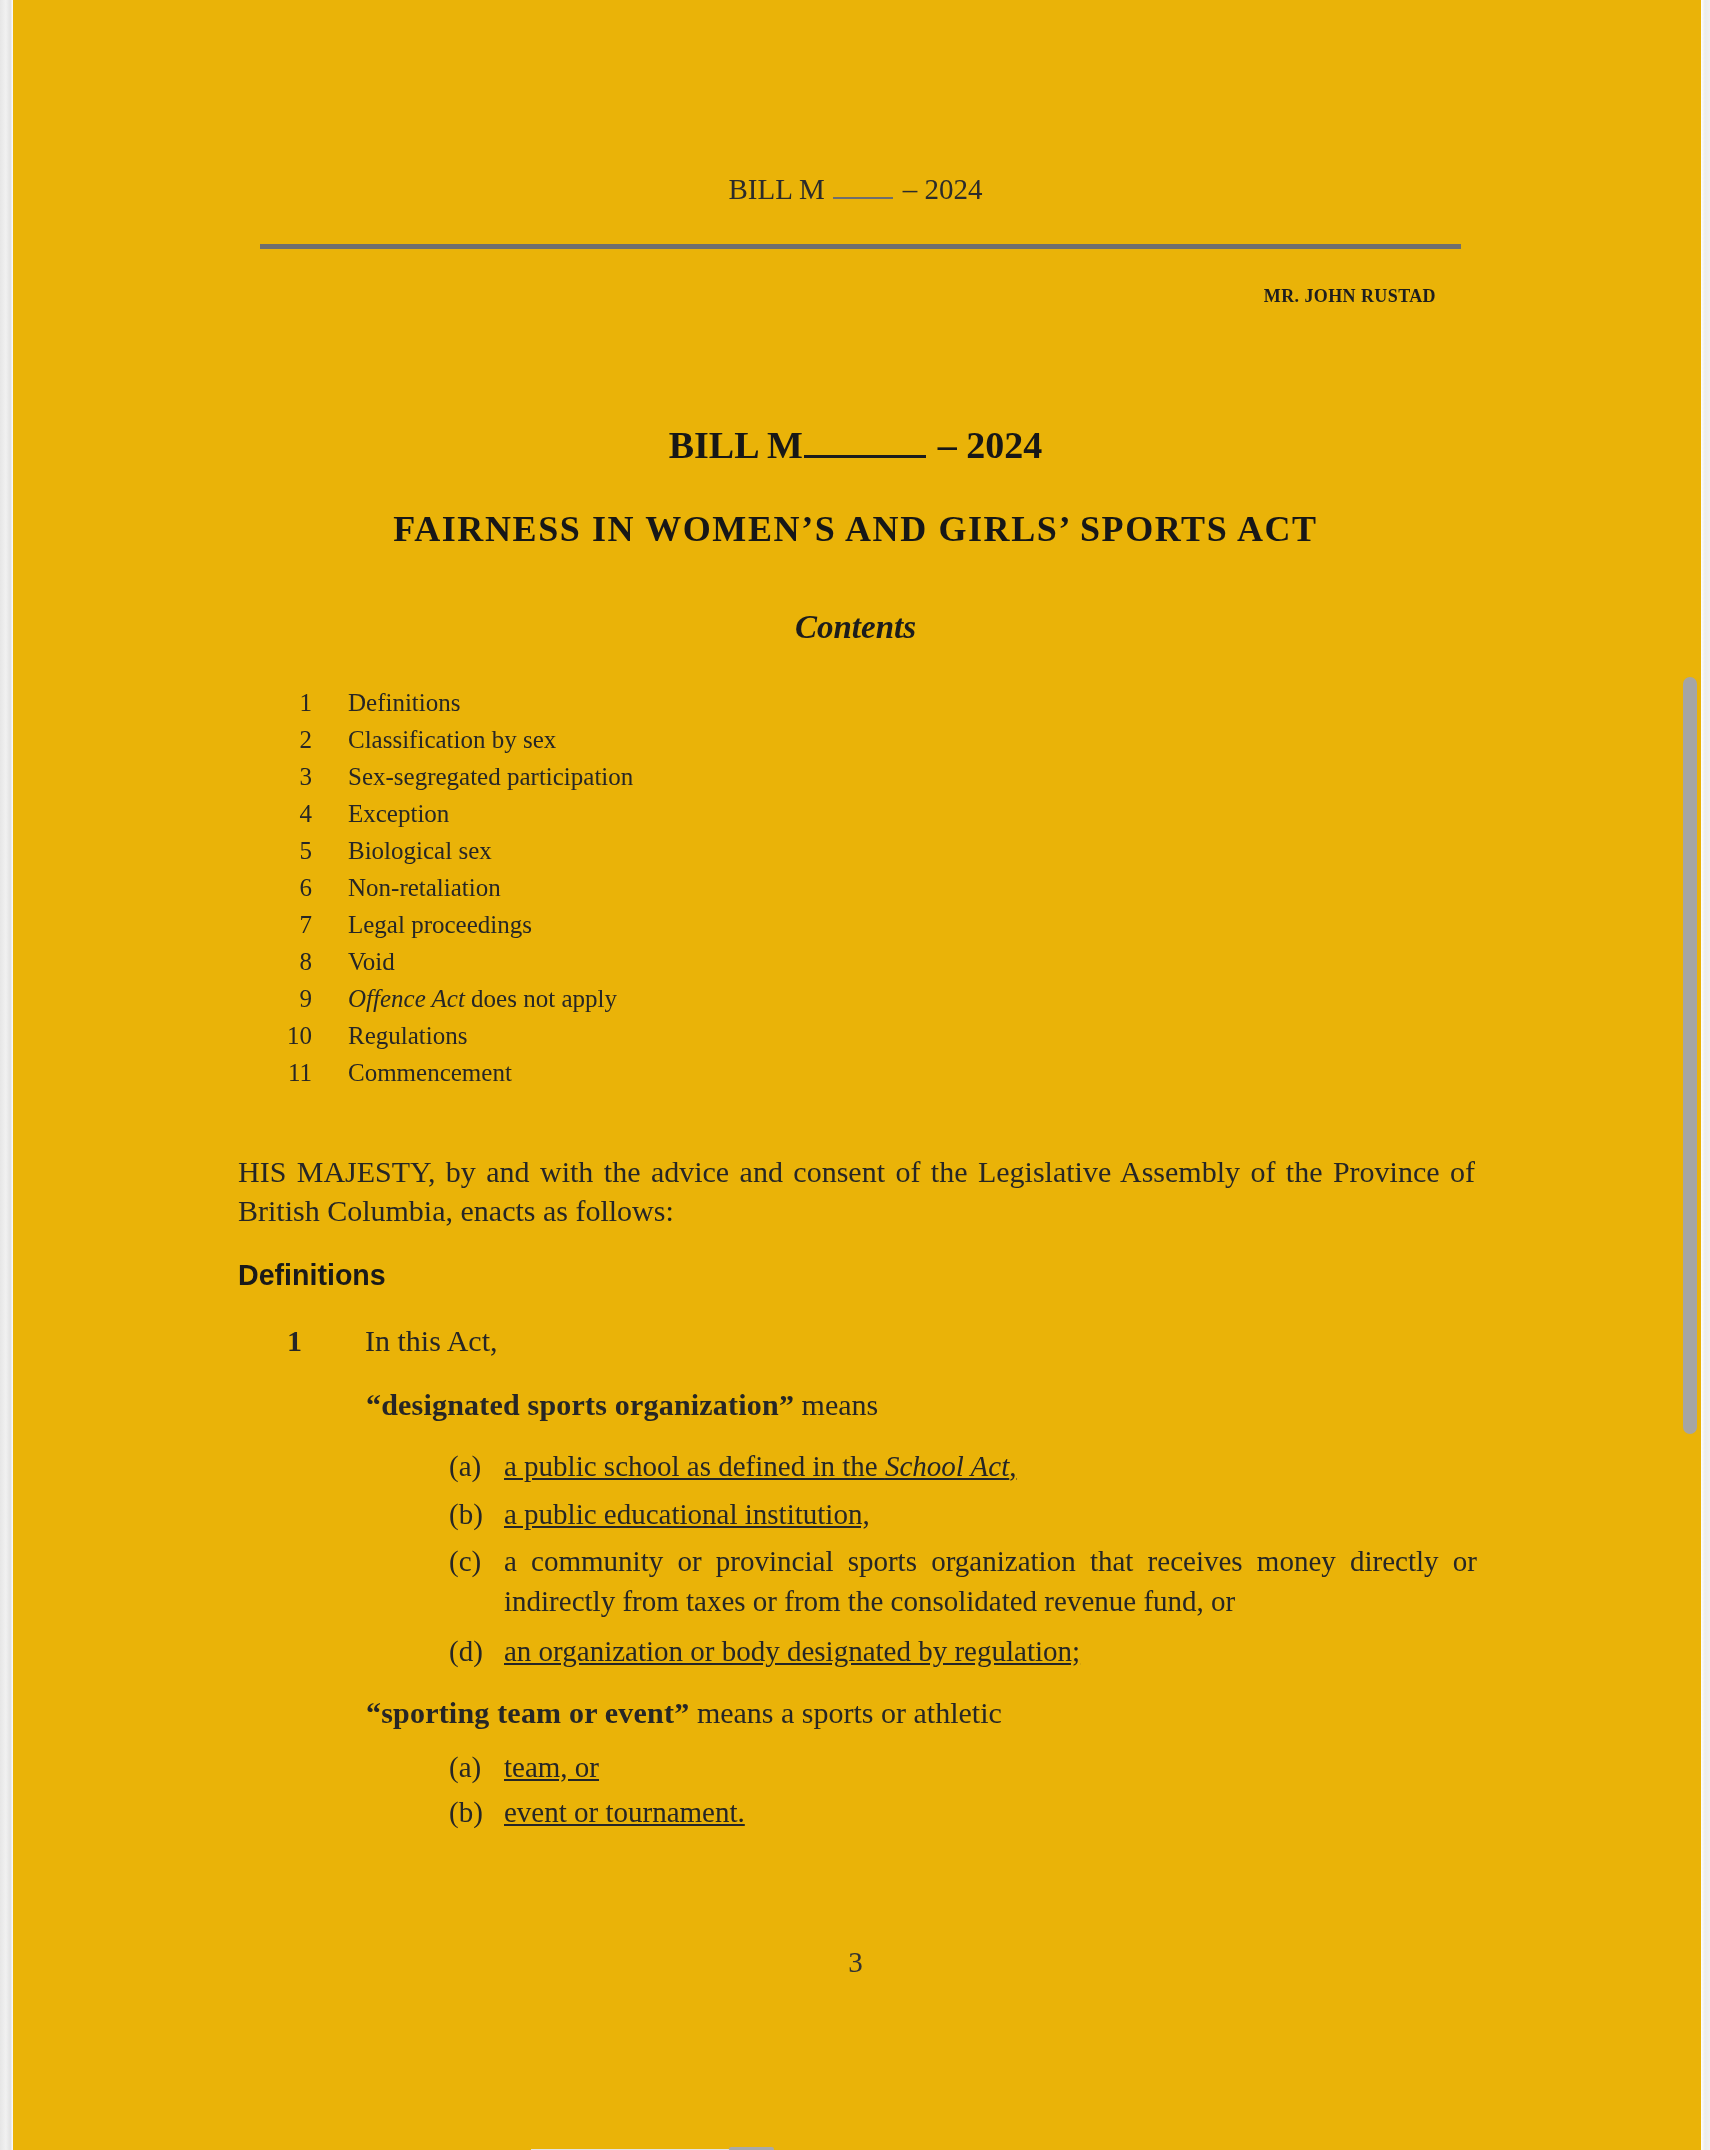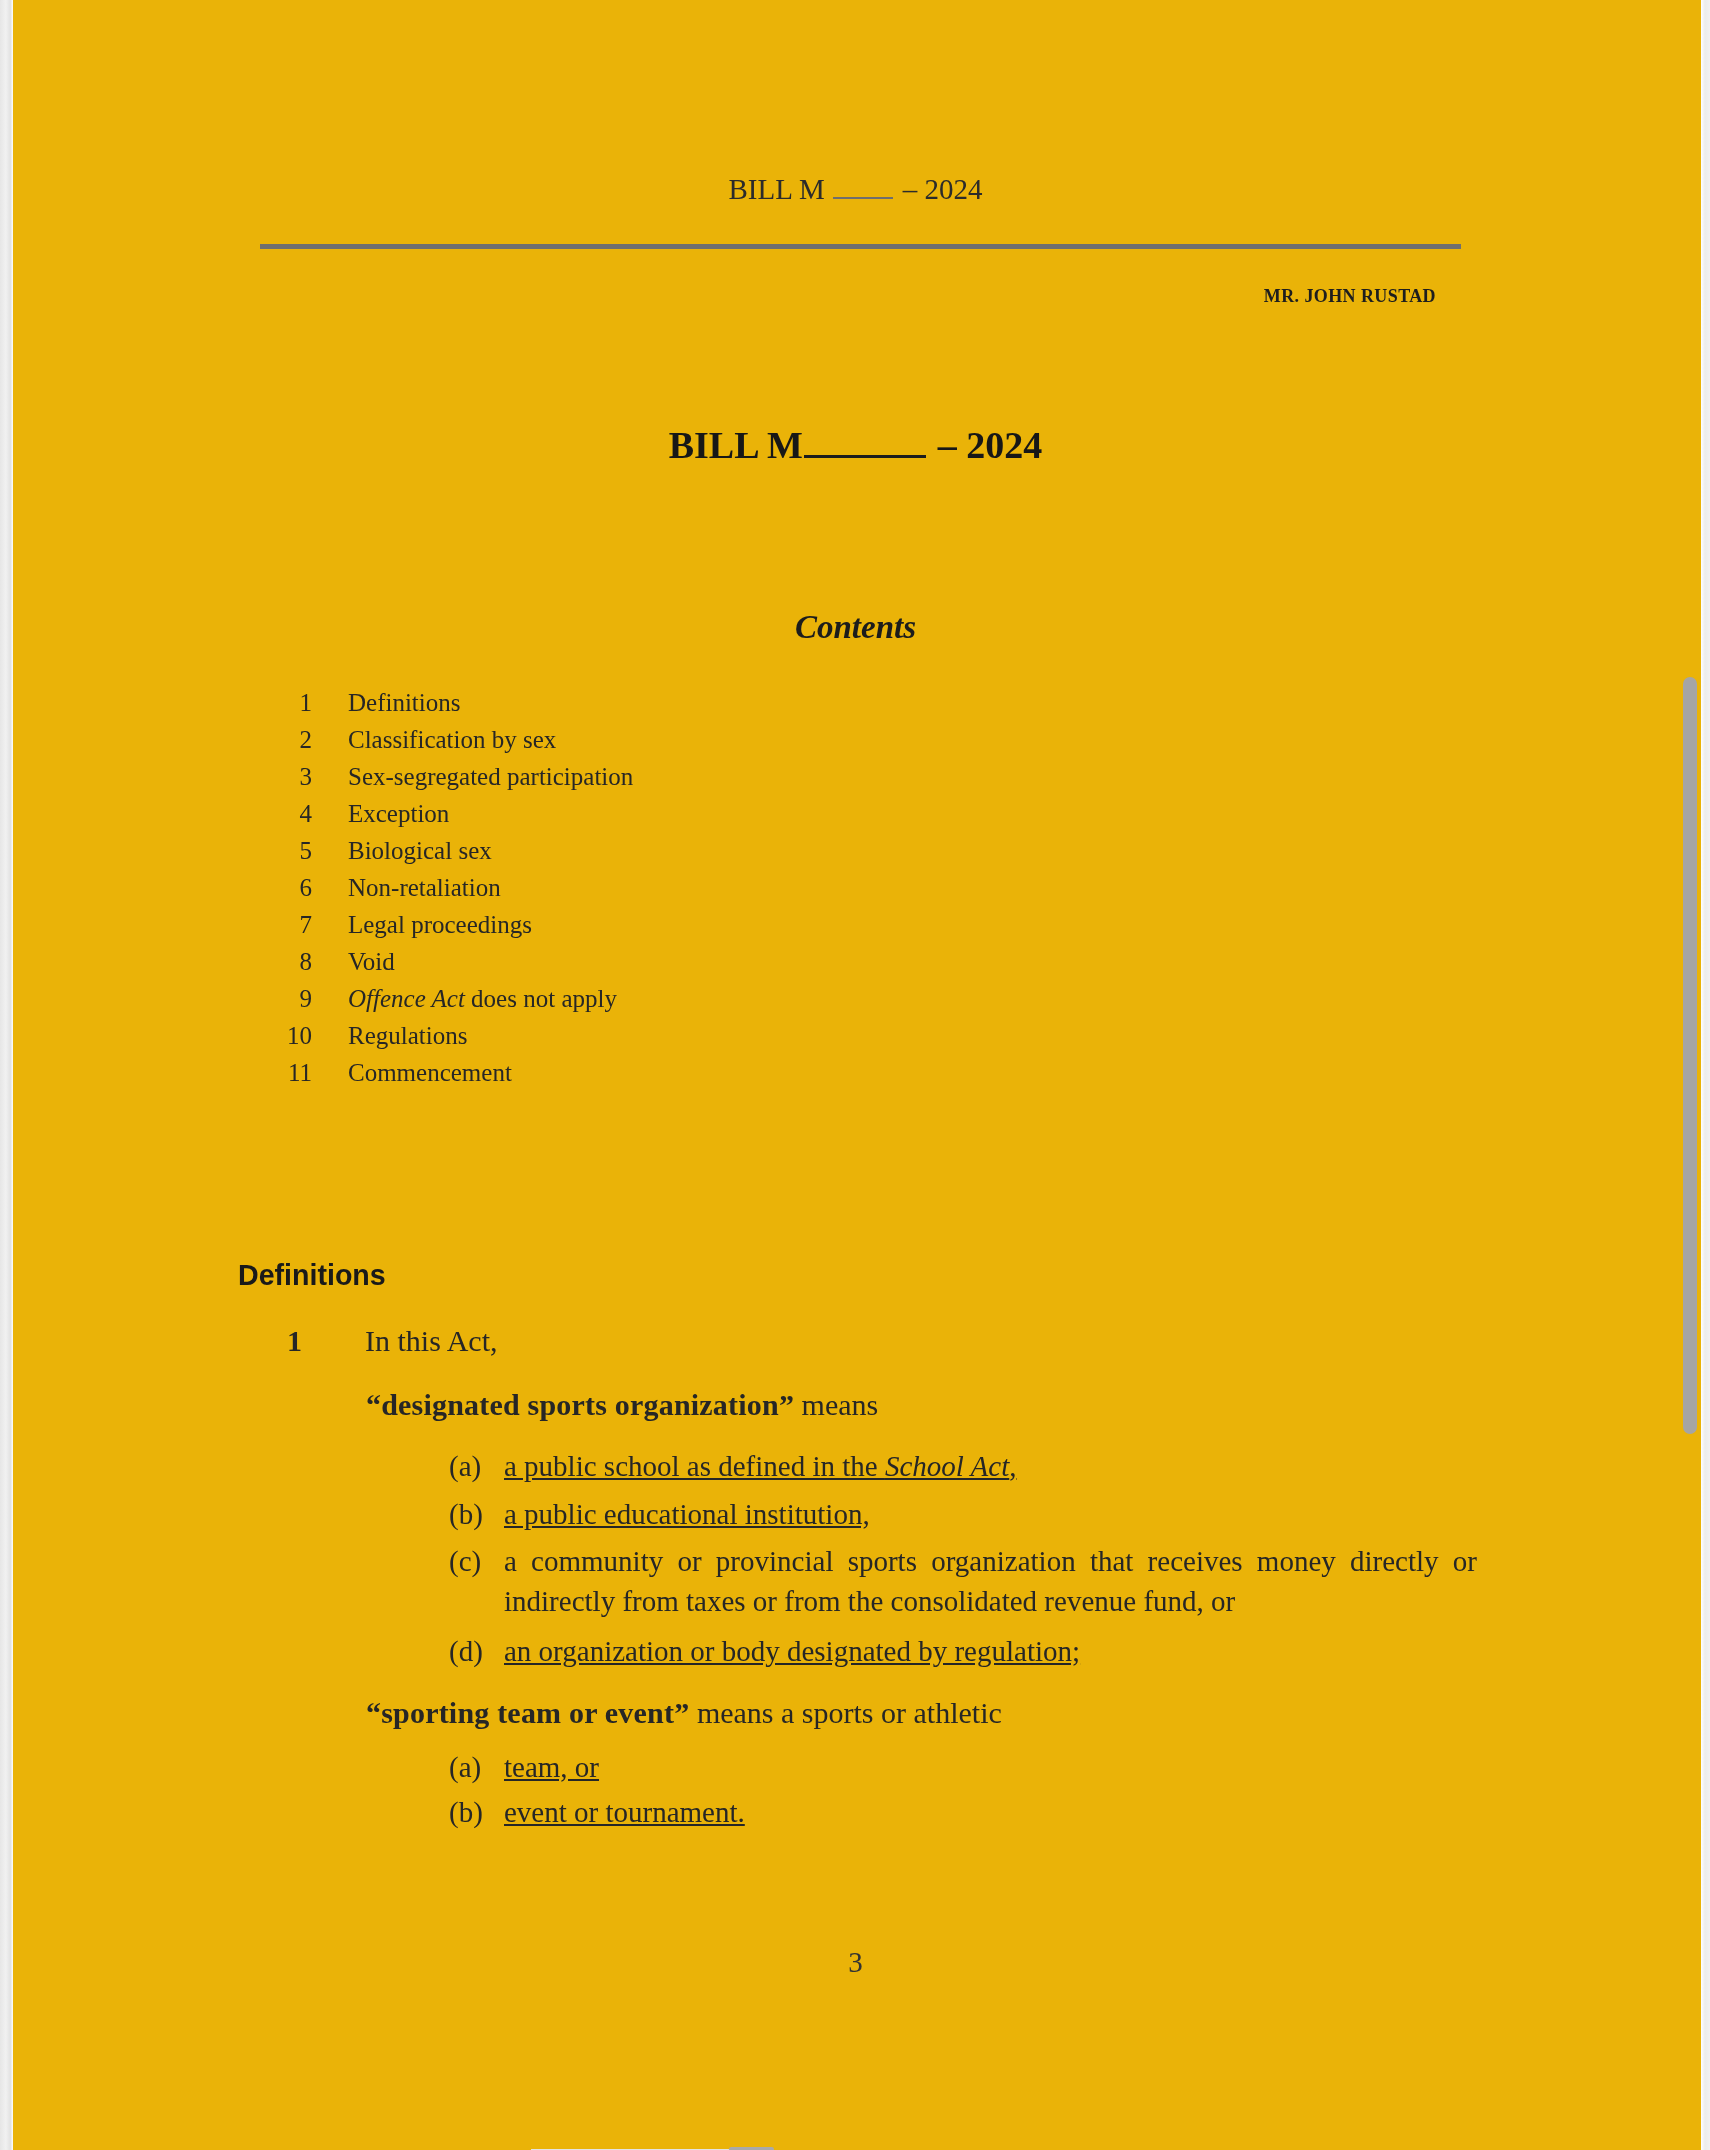--- a/index.html
+++ b/index.html
@@ -86,37 +86,39 @@
   </div>
 
   <div class="rule"></div>
 
   <div class="member">MR. JOHN RUSTAD</div>
 
   <div class="bill-title">
     <span>BILL M</span><span class="blank blank-lg"></span><span>– 2024</span>
   </div>
 
+  <h1 class="act-title">FAIRNESS IN WOMEN’S AND GIRLS’ SPORTS ACT</h1>
 
   <div class="contents-heading">Contents</div>
 
   <div class="contents-list">
     <div class="c-row"><span class="c-num">1</span><span class="c-label">Definitions</span></div>
     <div class="c-row"><span class="c-num">2</span><span class="c-label">Classification by sex</span></div>
     <div class="c-row"><span class="c-num">3</span><span class="c-label">Sex-segregated participation</span></div>
     <div class="c-row"><span class="c-num">4</span><span class="c-label">Exception</span></div>
     <div class="c-row"><span class="c-num">5</span><span class="c-label">Biological sex</span></div>
     <div class="c-row"><span class="c-num">6</span><span class="c-label">Non-retaliation</span></div>
     <div class="c-row"><span class="c-num">7</span><span class="c-label">Legal proceedings</span></div>
     <div class="c-row"><span class="c-num">8</span><span class="c-label">Void</span></div>
     <div class="c-row"><span class="c-num">9</span><span class="c-label"><i>Offence Act</i><span> does not apply</span></span></div>
     <div class="c-row"><span class="c-num">10</span><span class="c-label">Regulations</span></div>
     <div class="c-row"><span class="c-num">11</span><span class="c-label">Commencement</span></div>
   </div>
 
+  <div class="enacting">HIS MAJESTY, by and with the advice and consent of the Legislative Assembly of the Province of British Columbia, enacts as follows:</div>
 
   <div class="defs-heading">Definitions</div>
 
   <div class="sec1">
     <span class="sec-num">1</span><span>In this Act,</span>
   </div>
 
   <div class="def-term def-term1">
     <b>“designated sports organization”</b><span> means</span>
   </div>

